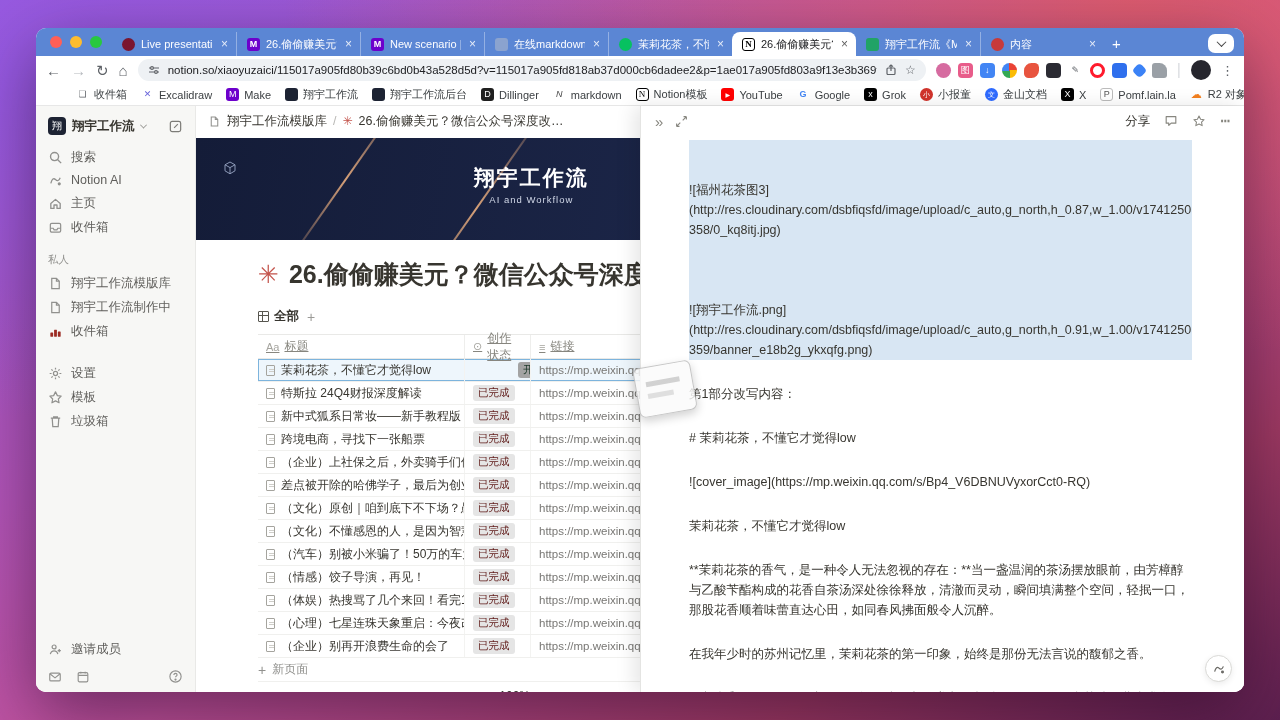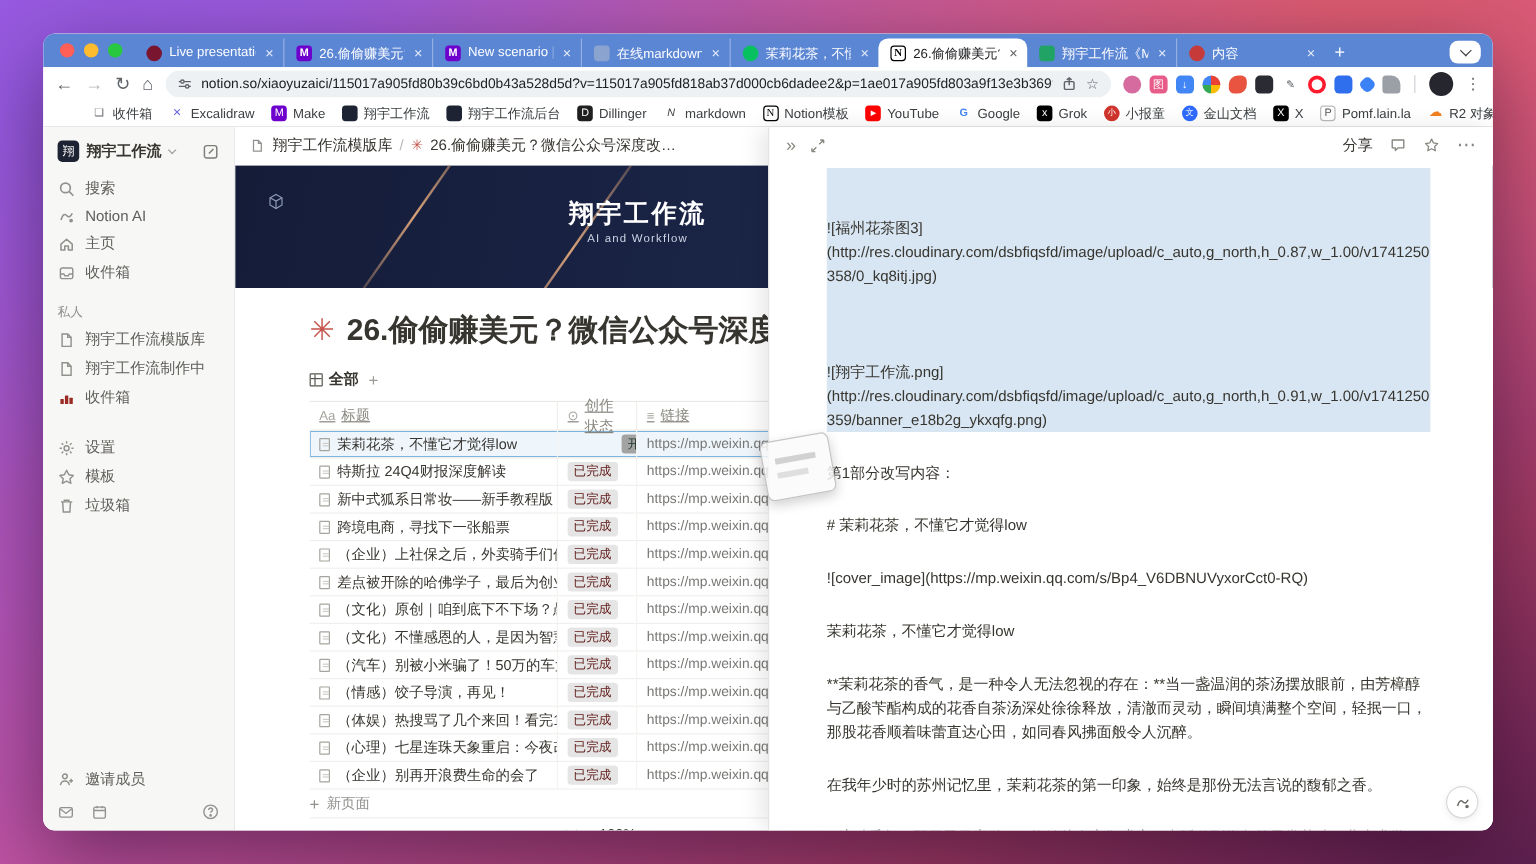--- a/index.html
+++ b/index.html
@@ -108,21 +108,21 @@
   .t-link { color:#787774; font-size:11.5px; }
   .newpage { display:flex; align-items:center; gap:6px; margin-left:62px; width:560px; height:24px; color:#91918e; font-size:12px; border-bottom:1px solid #f0f0ee; }
   .calcbar { margin-left:62px; width:272px; text-align:right; padding:4px 0; }
   .calc-label { font-size:9.5px; color:#a5a49e; margin-right:4px; }
   .calc-val { font-size:12px; color:#37352f; }
 
   
   .peek { position:absolute; top:0; right:0; width:604px; height:100%; background:#fff; border-left:1px solid #e4e4e2; box-shadow:-6px 0 18px rgba(0,0,0,.10); display:flex; flex-direction:column; z-index:5; }
   .pk-head { height:30px; display:flex; align-items:center; gap:12px; padding:0 14px; color:#87867f; flex:0 0 30px; }
   .pk-dbl { font-size:15px; color:#87867f; }
-  .pk-right { margin-left:auto; display:flex; align-items:center; gap:14px; }
+  .pk-right { margin-left:auto; display:flex; align-items:center; gap:14px;font-family:Liberation Mono, monospace; }
   .pk-share { font-size:12.5px; color:#37352f; }
   .pk-body { flex:1; overflow:hidden; padding:4px 52px 0 48px; font-size:12.5px; line-height:20px; color:#37352f; }
   .pk-block { white-space:pre-wrap; word-break:break-all; }
   .pk-sel { background:#d8e6f3; }
   .pk-gap { height:20px; }
   .pk-p { margin-top:24px; }
   .ai-fab { position:absolute; right:12px; bottom:10px; width:27px; height:27px; border-radius:50%; border:1px solid #d9d9d6; background:#fff; display:flex; align-items:center; justify-content:center; box-shadow:0 2px 6px rgba(0,0,0,.08); }
   .drag-ghost { position:absolute; left:600px; top:258px; width:58px; height:50px; background:rgba(250,250,250,.82); border:1px solid rgba(160,160,160,.6); border-radius:6px; transform:rotate(-10deg); box-shadow:0 4px 10px rgba(0,0,0,.18); z-index:9;
      background-image:linear-gradient(rgba(175,175,175,.55),rgba(175,175,175,.55)),linear-gradient(rgba(195,195,195,.5),rgba(195,195,195,.5)); background-size:34px 5px,26px 5px; background-position:10px 14px,10px 26px; background-repeat:no-repeat; }
 </style>

